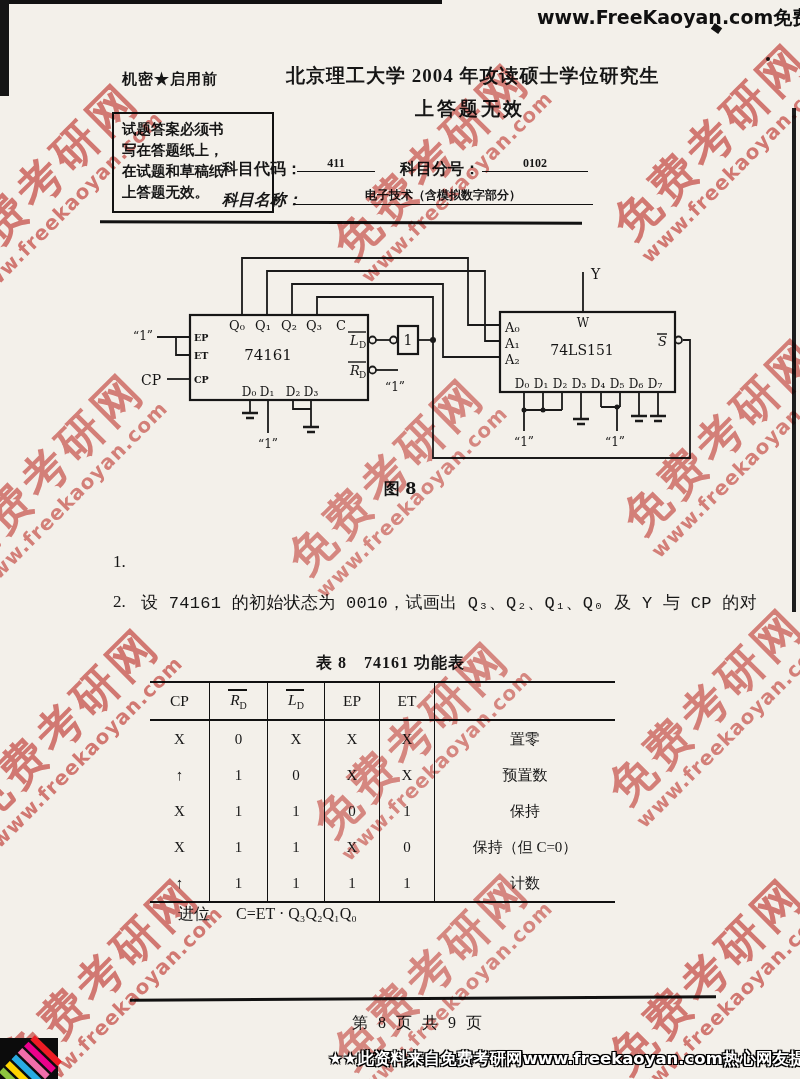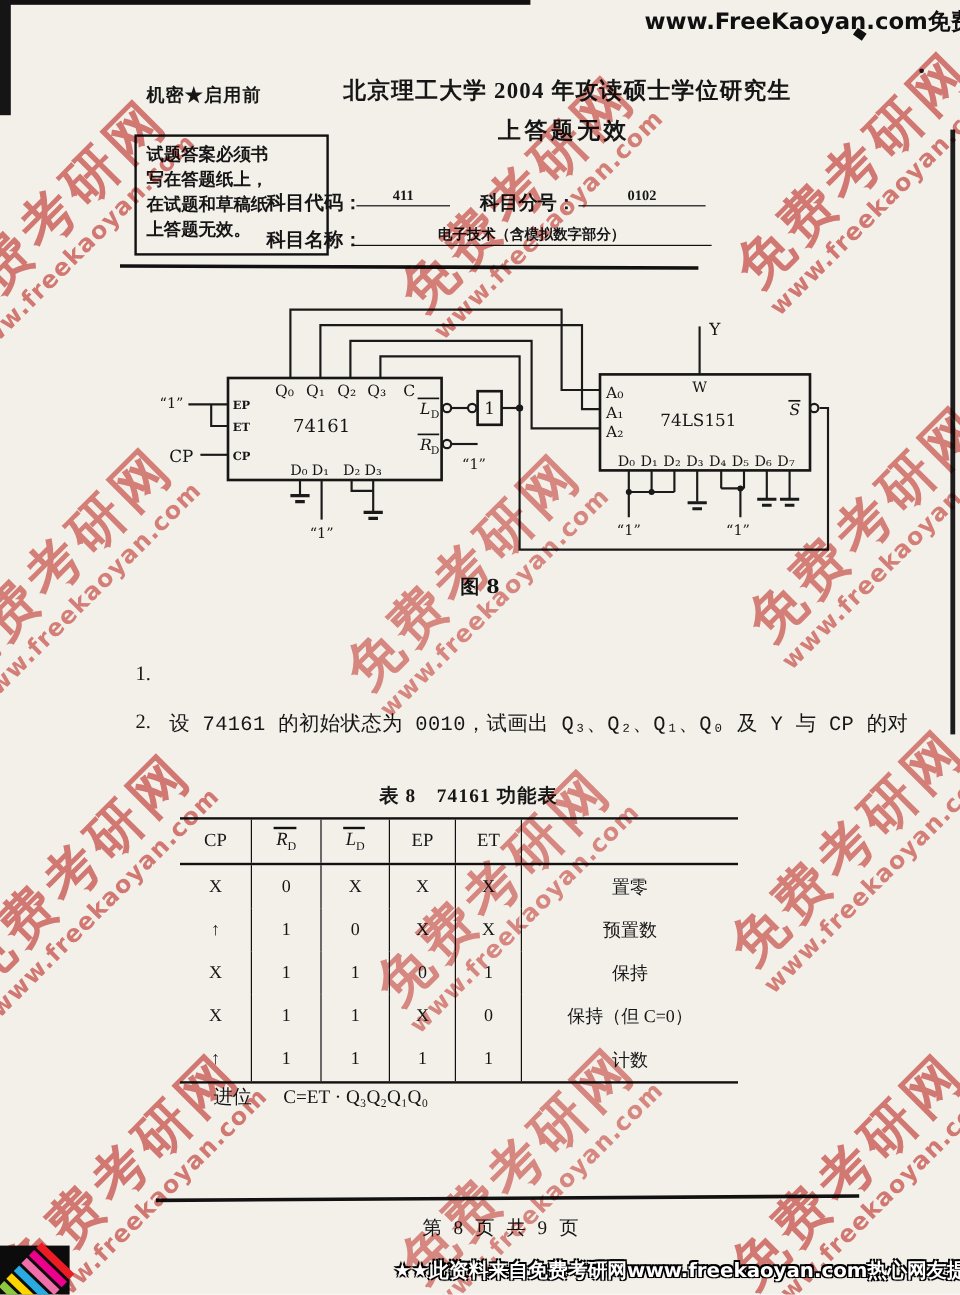--- a/index.html
+++ b/index.html
@@ -131,21 +131,21 @@
     <div>试题答案必须书</div>
     <div>写在答题纸上，</div>
     <div>在试题和草稿纸</div>
     <div>上答题无效。</div>
   </div>
 
   <div class="abs subj-label" style="left:222px;top:159px;">科目代码：</div>
   <div class="abs uval" style="left:297px;top:156px;width:78px;">411</div>
   <div class="abs subj-label" style="left:400px;top:159px;text-align:center;">科目分号：</div>
   <div class="abs uval" style="left:482px;top:156px;width:106px;">0102</div>
-  <div class="abs subj-label" style="left:222px;top:190px;">科目名称：</div>
+  <div class="abs subj-label" style="left:222px;top:190px;font-style:italic;">科目名称：</div>
   <div class="abs uval" style="left:293px;top:187px;width:300px;">电子技术（含模拟数字部分）</div>
   <div class="abs rule-main"></div>
 
   <svg class="circuit" width="800" height="270" viewBox="0 0 800 270">
 
     <g>
       <path class="w" d="M242,75 V18 H468 V85 H500"></path>
       <path class="w" d="M267,75 V31 H485 V101 H500"></path>
       <path class="w" d="M292,75 V44 H443 V117 H500"></path>
       <path class="w" d="M317,75 V57 H433 V100"></path>

